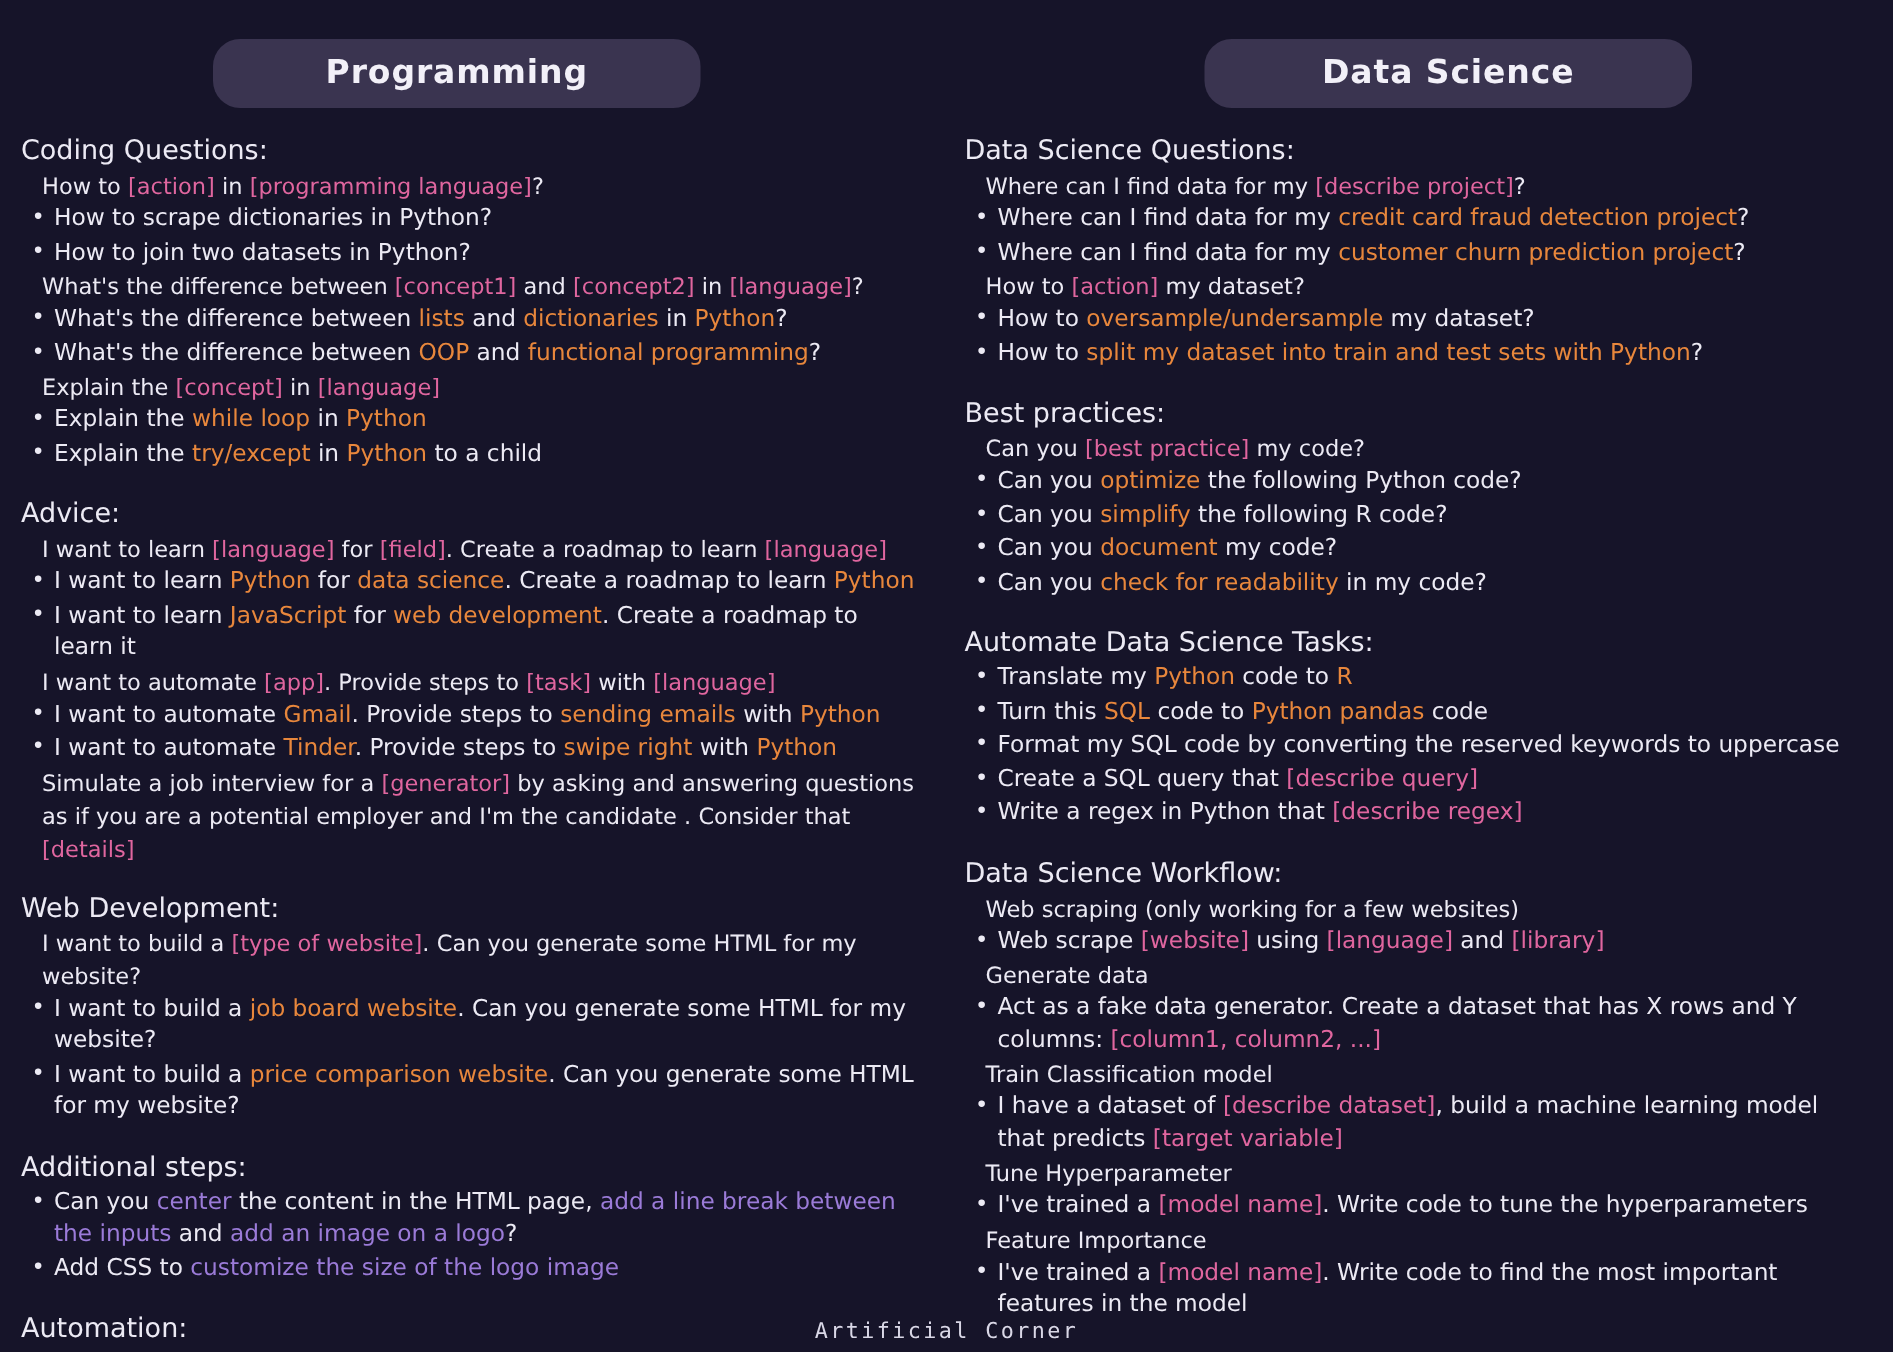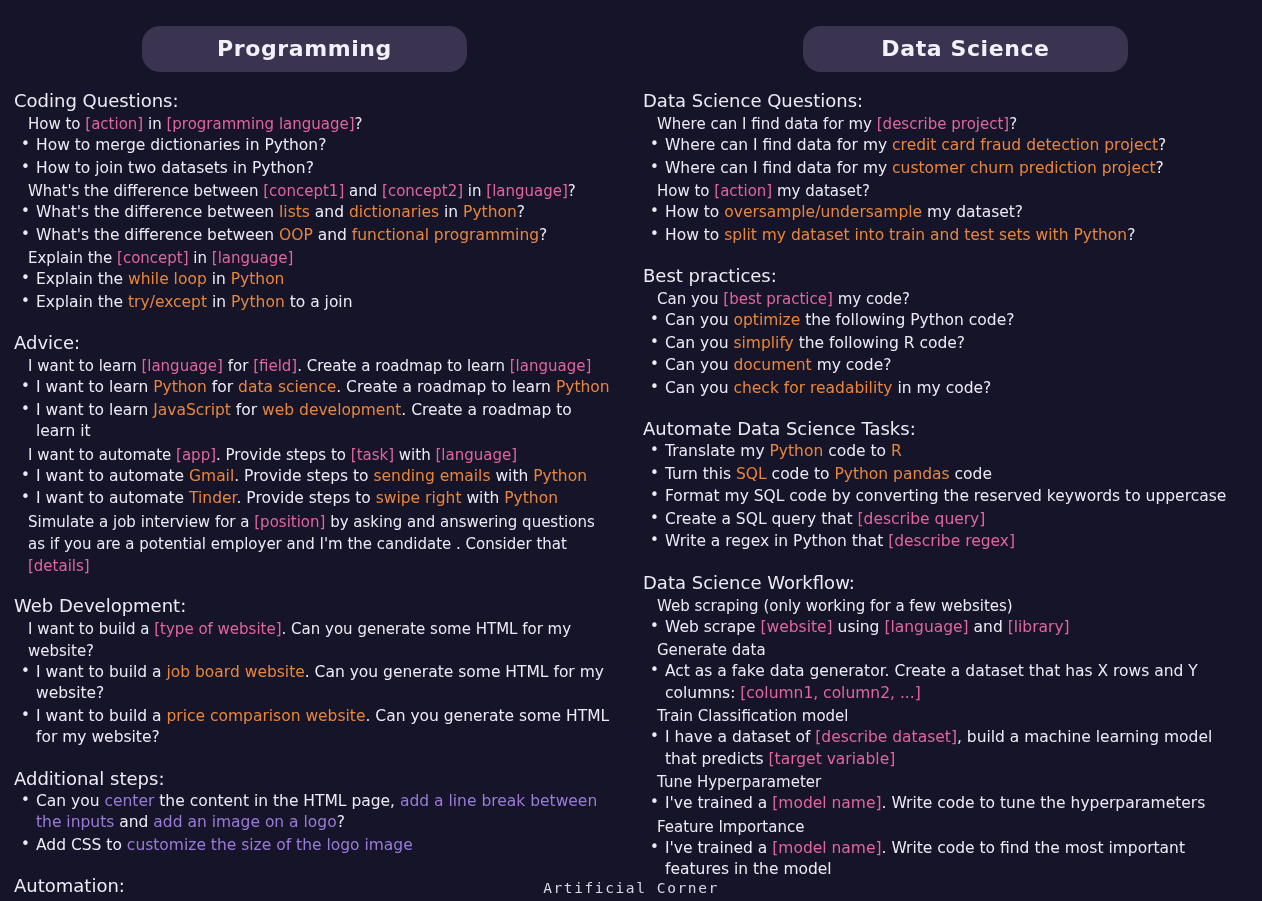--- a/index.html
+++ b/index.html
@@ -109,48 +109,48 @@
 <div class="sheet">
   <div class="columns">
 
     <div class="col col-left">
       <div class="title-pill pill-left">Programming</div>
       <div id="left-body">
           <div class="section">
             <div class="sec-head">Coding Questions:</div>
             <div class="lvl1"><span>How to </span><span class="ph">[action]</span><span> in </span><span class="ph">[programming language]</span><span>?</span></div>
             <ul class="bul ind2">
-              <li><span>How to merge dictionaries in Python?</span></li>
+              <li><span>How to scrape dictionaries in Python?</span></li>
               <li><span>How to join two datasets in Python?</span></li>
             </ul>
             <div class="lvl1"><span>What's the difference between </span><span class="ph">[concept1]</span><span> and </span><span class="ph">[concept2]</span><span> in </span><span class="ph">[language]</span><span>?</span></div>
             <ul class="bul ind2">
               <li><span>What's the difference between </span><span class="fill">lists</span><span> and </span><span class="fill">dictionaries</span><span> in </span><span class="fill">Python</span><span>?</span></li>
               <li><span>What's the difference between </span><span class="fill">OOP</span><span> and </span><span class="fill">functional programming</span><span>?</span></li>
             </ul>
             <div class="lvl1"><span>Explain the </span><span class="ph">[concept]</span><span> in </span><span class="ph">[language]</span></div>
             <ul class="bul ind2">
               <li><span>Explain the </span><span class="fill">while loop</span><span> in </span><span class="fill">Python</span></li>
-              <li><span>Explain the </span><span class="fill">try/except</span><span> in </span><span class="fill">Python</span><span> to a join</span></li>
+              <li><span>Explain the </span><span class="fill">try/except</span><span> in </span><span class="fill">Python</span><span> to a child</span></li>
             </ul>
             <div class="gap-md"></div>
           </div>
           <div class="section">
             <div class="sec-head">Advice:</div>
             <div class="lvl1"><span>I want to learn </span><span class="ph">[language]</span><span> for </span><span class="ph">[field]</span><span>. Create a roadmap to learn </span><span class="ph">[language]</span></div>
             <ul class="bul ind2">
               <li><span>I want to learn </span><span class="fill">Python</span><span> for </span><span class="fill">data science</span><span>. Create a roadmap to learn </span><span class="fill">Python</span></li>
               <li><span>I want to learn </span><span class="fill">JavaScript</span><span> for </span><span class="fill">web development</span><span>. Create a roadmap to learn it</span></li>
             </ul>
             <div class="lvl1"><span>I want to automate </span><span class="ph">[app]</span><span>. Provide steps to </span><span class="ph">[task]</span><span> with </span><span class="ph">[language]</span></div>
             <ul class="bul ind2">
               <li><span>I want to automate </span><span class="fill">Gmail</span><span>. Provide steps to </span><span class="fill">sending emails</span><span> with </span><span class="fill">Python</span></li>
               <li><span>I want to automate </span><span class="fill">Tinder</span><span>. Provide steps to </span><span class="fill">swipe right</span><span> with </span><span class="fill">Python</span></li>
             </ul>
-            <div class="lvl1"><span>Simulate a job interview for a </span><span class="ph">[position]</span><span> by asking and answering questions as if you are a potential employer and I'm the candidate . Consider that </span><span class="ph">[details]</span></div>
+            <div class="lvl1"><span>Simulate a job interview for a </span><span class="ph">[generator]</span><span> by asking and answering questions as if you are a potential employer and I'm the candidate . Consider that </span><span class="ph">[details]</span></div>
             <div class="gap-md"></div>
           </div>
           <div class="section">
             <div class="sec-head">Web Development:</div>
             <div class="lvl1"><span>I want to build a </span><span class="ph">[type of website]</span><span>. Can you generate some HTML for my website?</span></div>
             <ul class="bul ind2">
               <li><span>I want to build a </span><span class="fill">job board website</span><span>. Can you generate some HTML for my website?</span></li>
               <li><span>I want to build a </span><span class="fill">price comparison website</span><span>. Can you generate some HTML for my website?</span></li>
             </ul>
             <div class="gap-md"></div>

